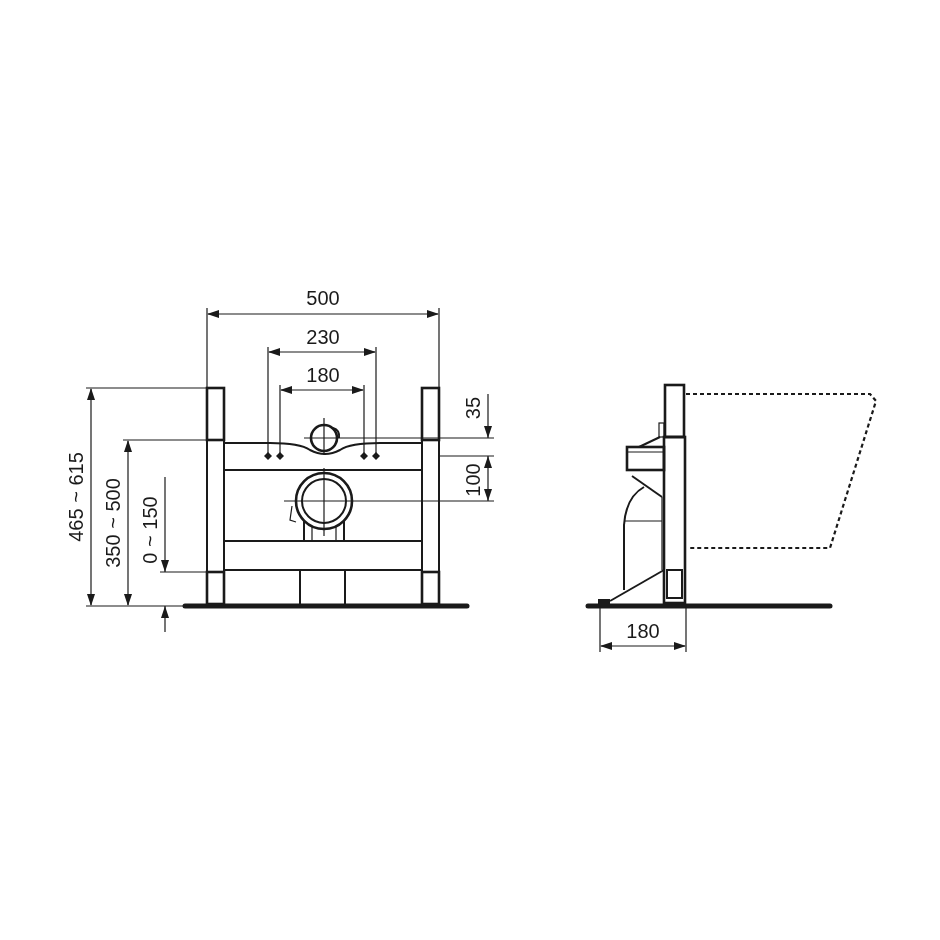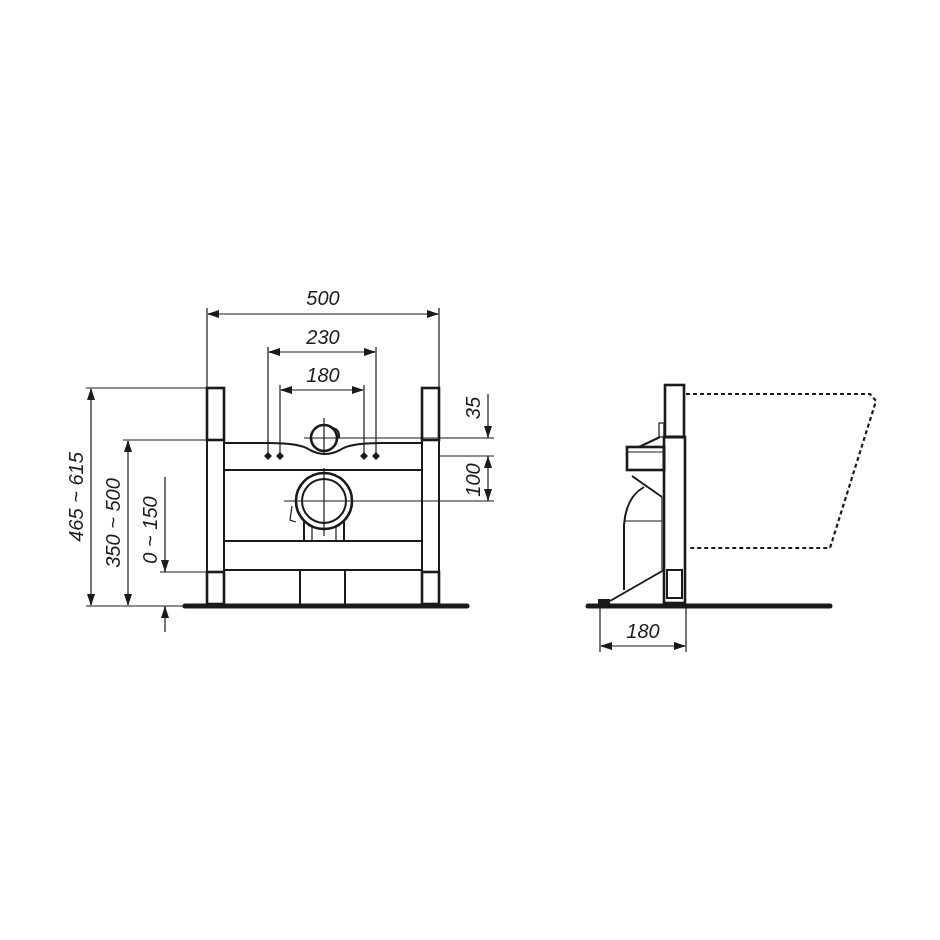--- a/index.html
+++ b/index.html
@@ -1,17 +1,17 @@
 <!DOCTYPE html>
 <html><head>
 <meta charset="utf-8">
 <style>
   html, body { margin: 0; padding: 0; background: #ffffff; }
   body { width: 940px; height: 940px; overflow: hidden; }
-  #canvas { position: absolute; left: 0; top: 0; width: 940px; height: 940px; font-style: italic; }
+  #canvas { position: absolute; left: 0; top: 0; width: 940px; height: 940px; }
   svg text { font-family: "Liberation Sans", "DejaVu Sans", sans-serif; fill: #1a1a1a; }
   .ln { stroke: #1a1a1a; fill: none; }
   .thin { stroke-width: 1.2; }
   .med { stroke-width: 2; }
   .thick { stroke-width: 2.6; }
   .floor { stroke-width: 5; stroke-linecap: round; }
   .dash { stroke-dasharray: 4 3; stroke-width: 2.2; }
   .arrow { fill: #1a1a1a; stroke: none; }
   .dimtext { font-size: 20px; }
 </style>

